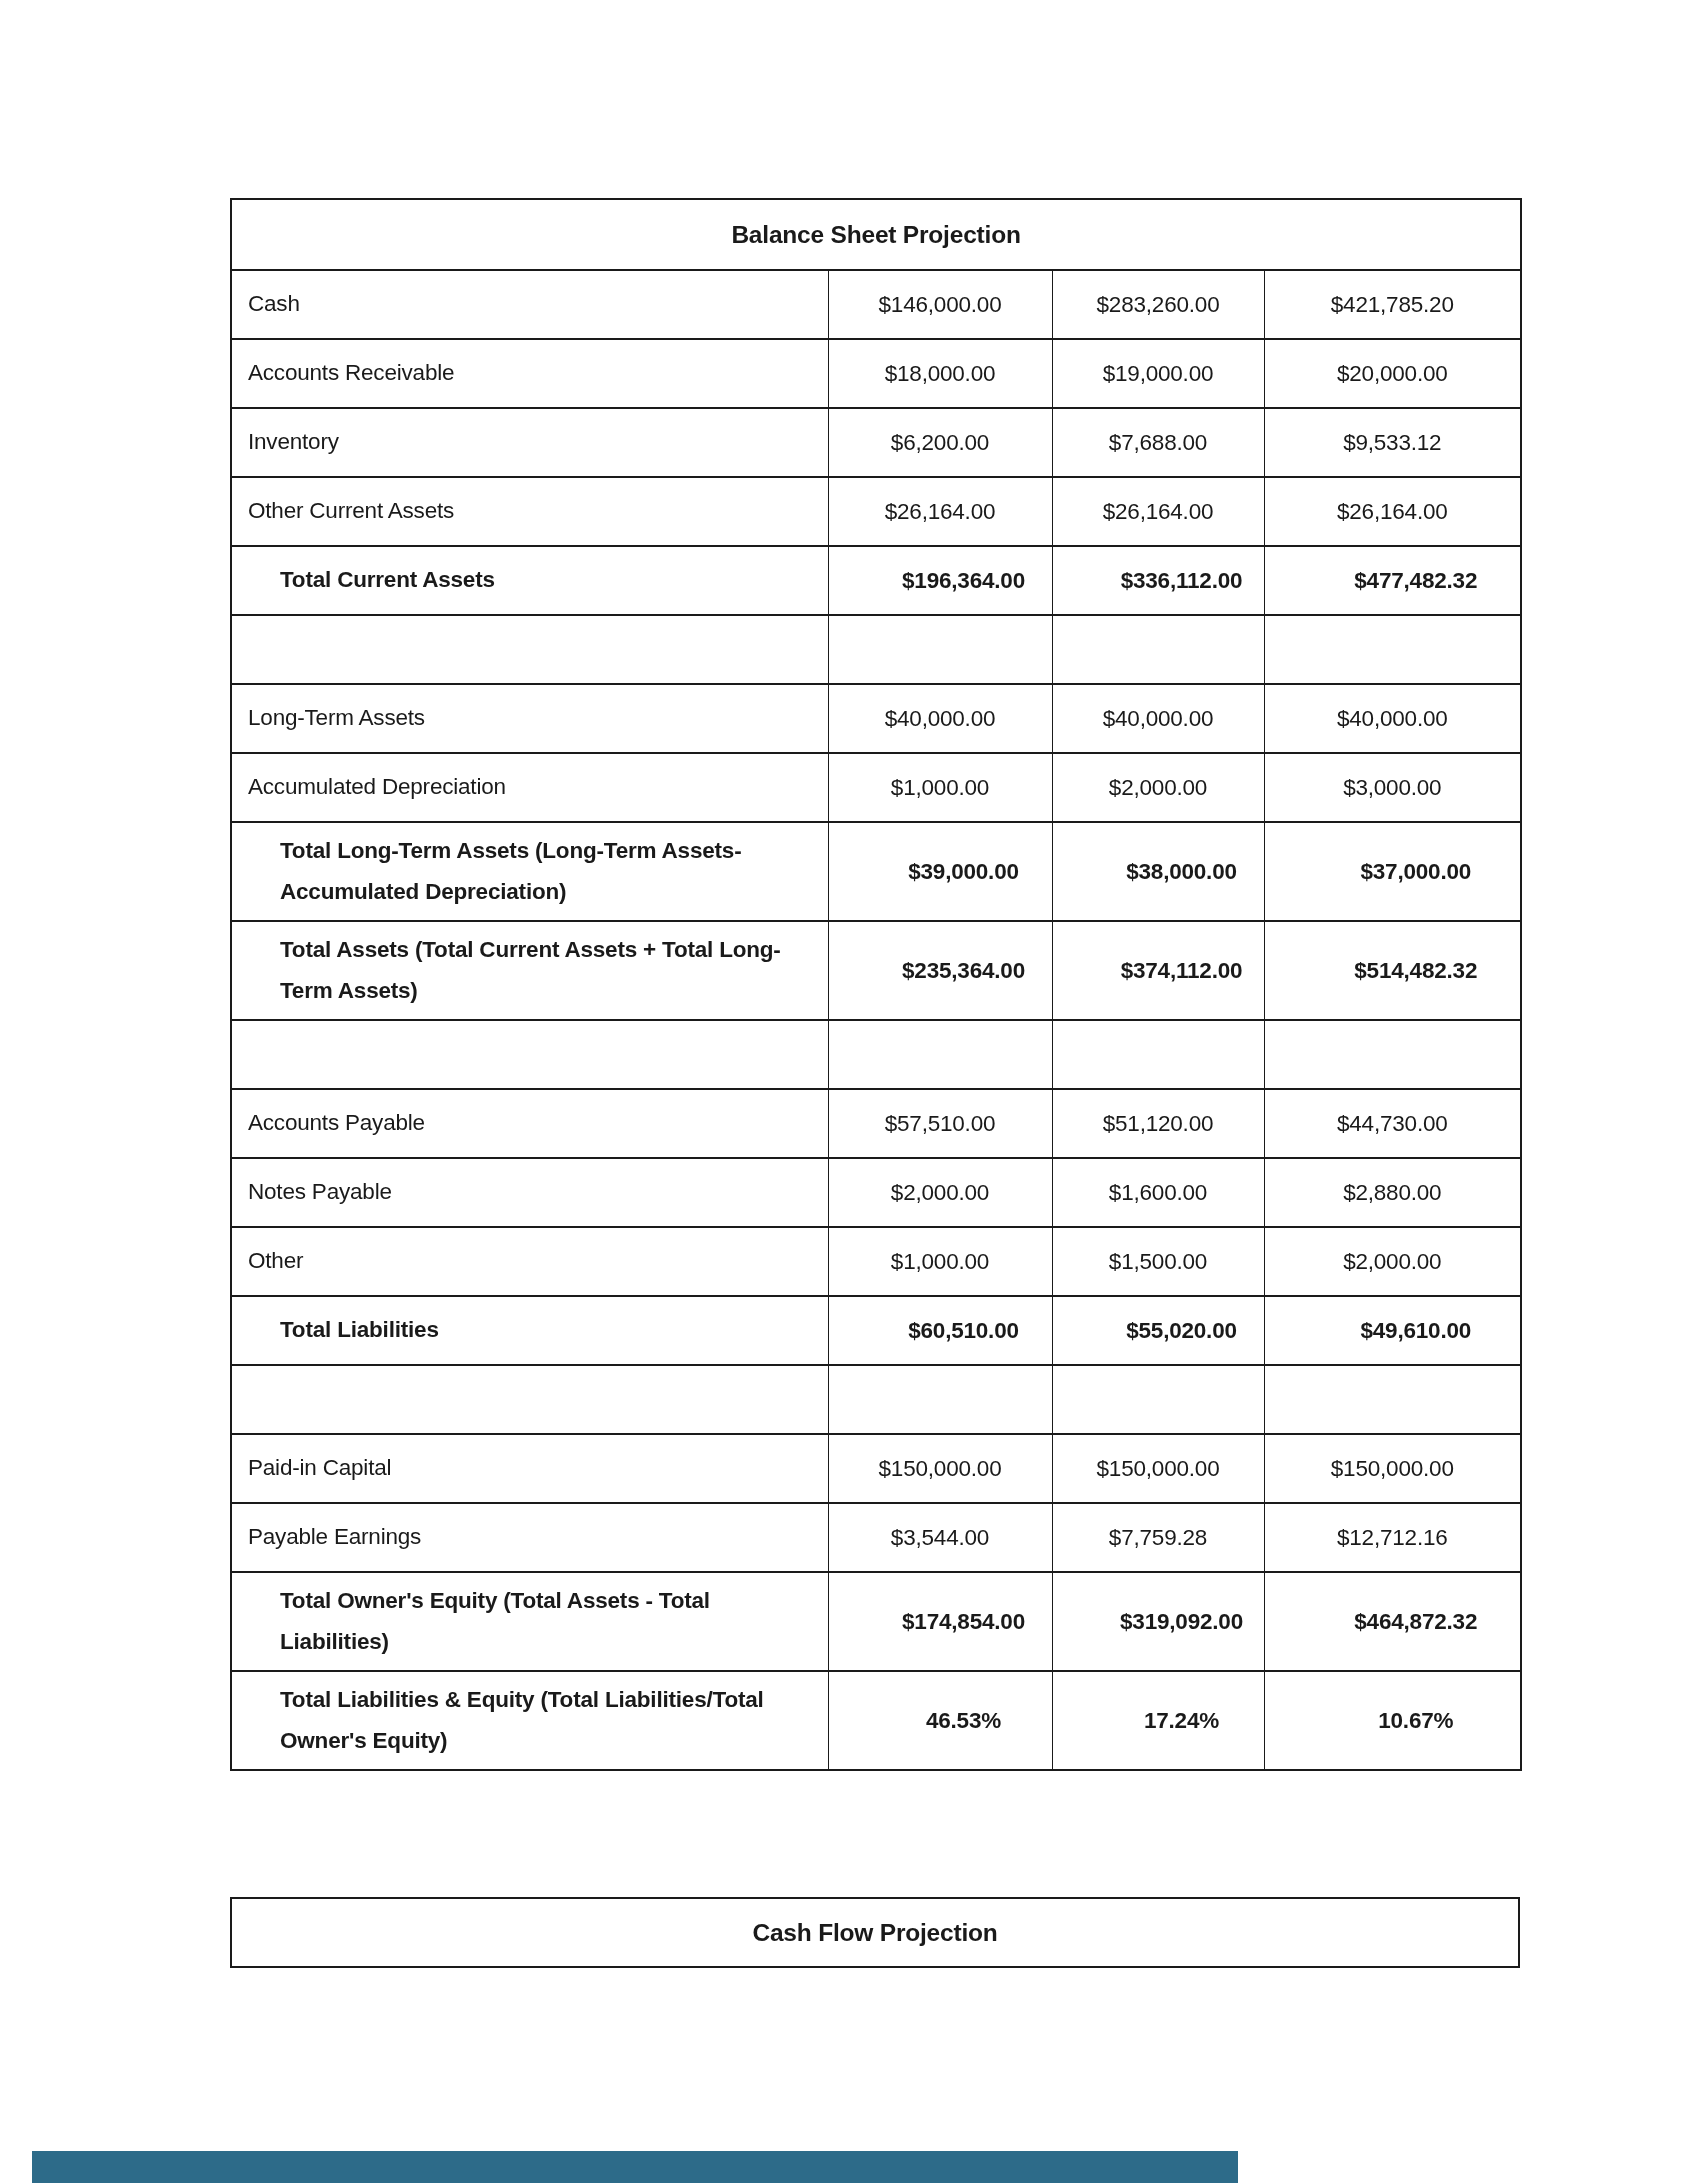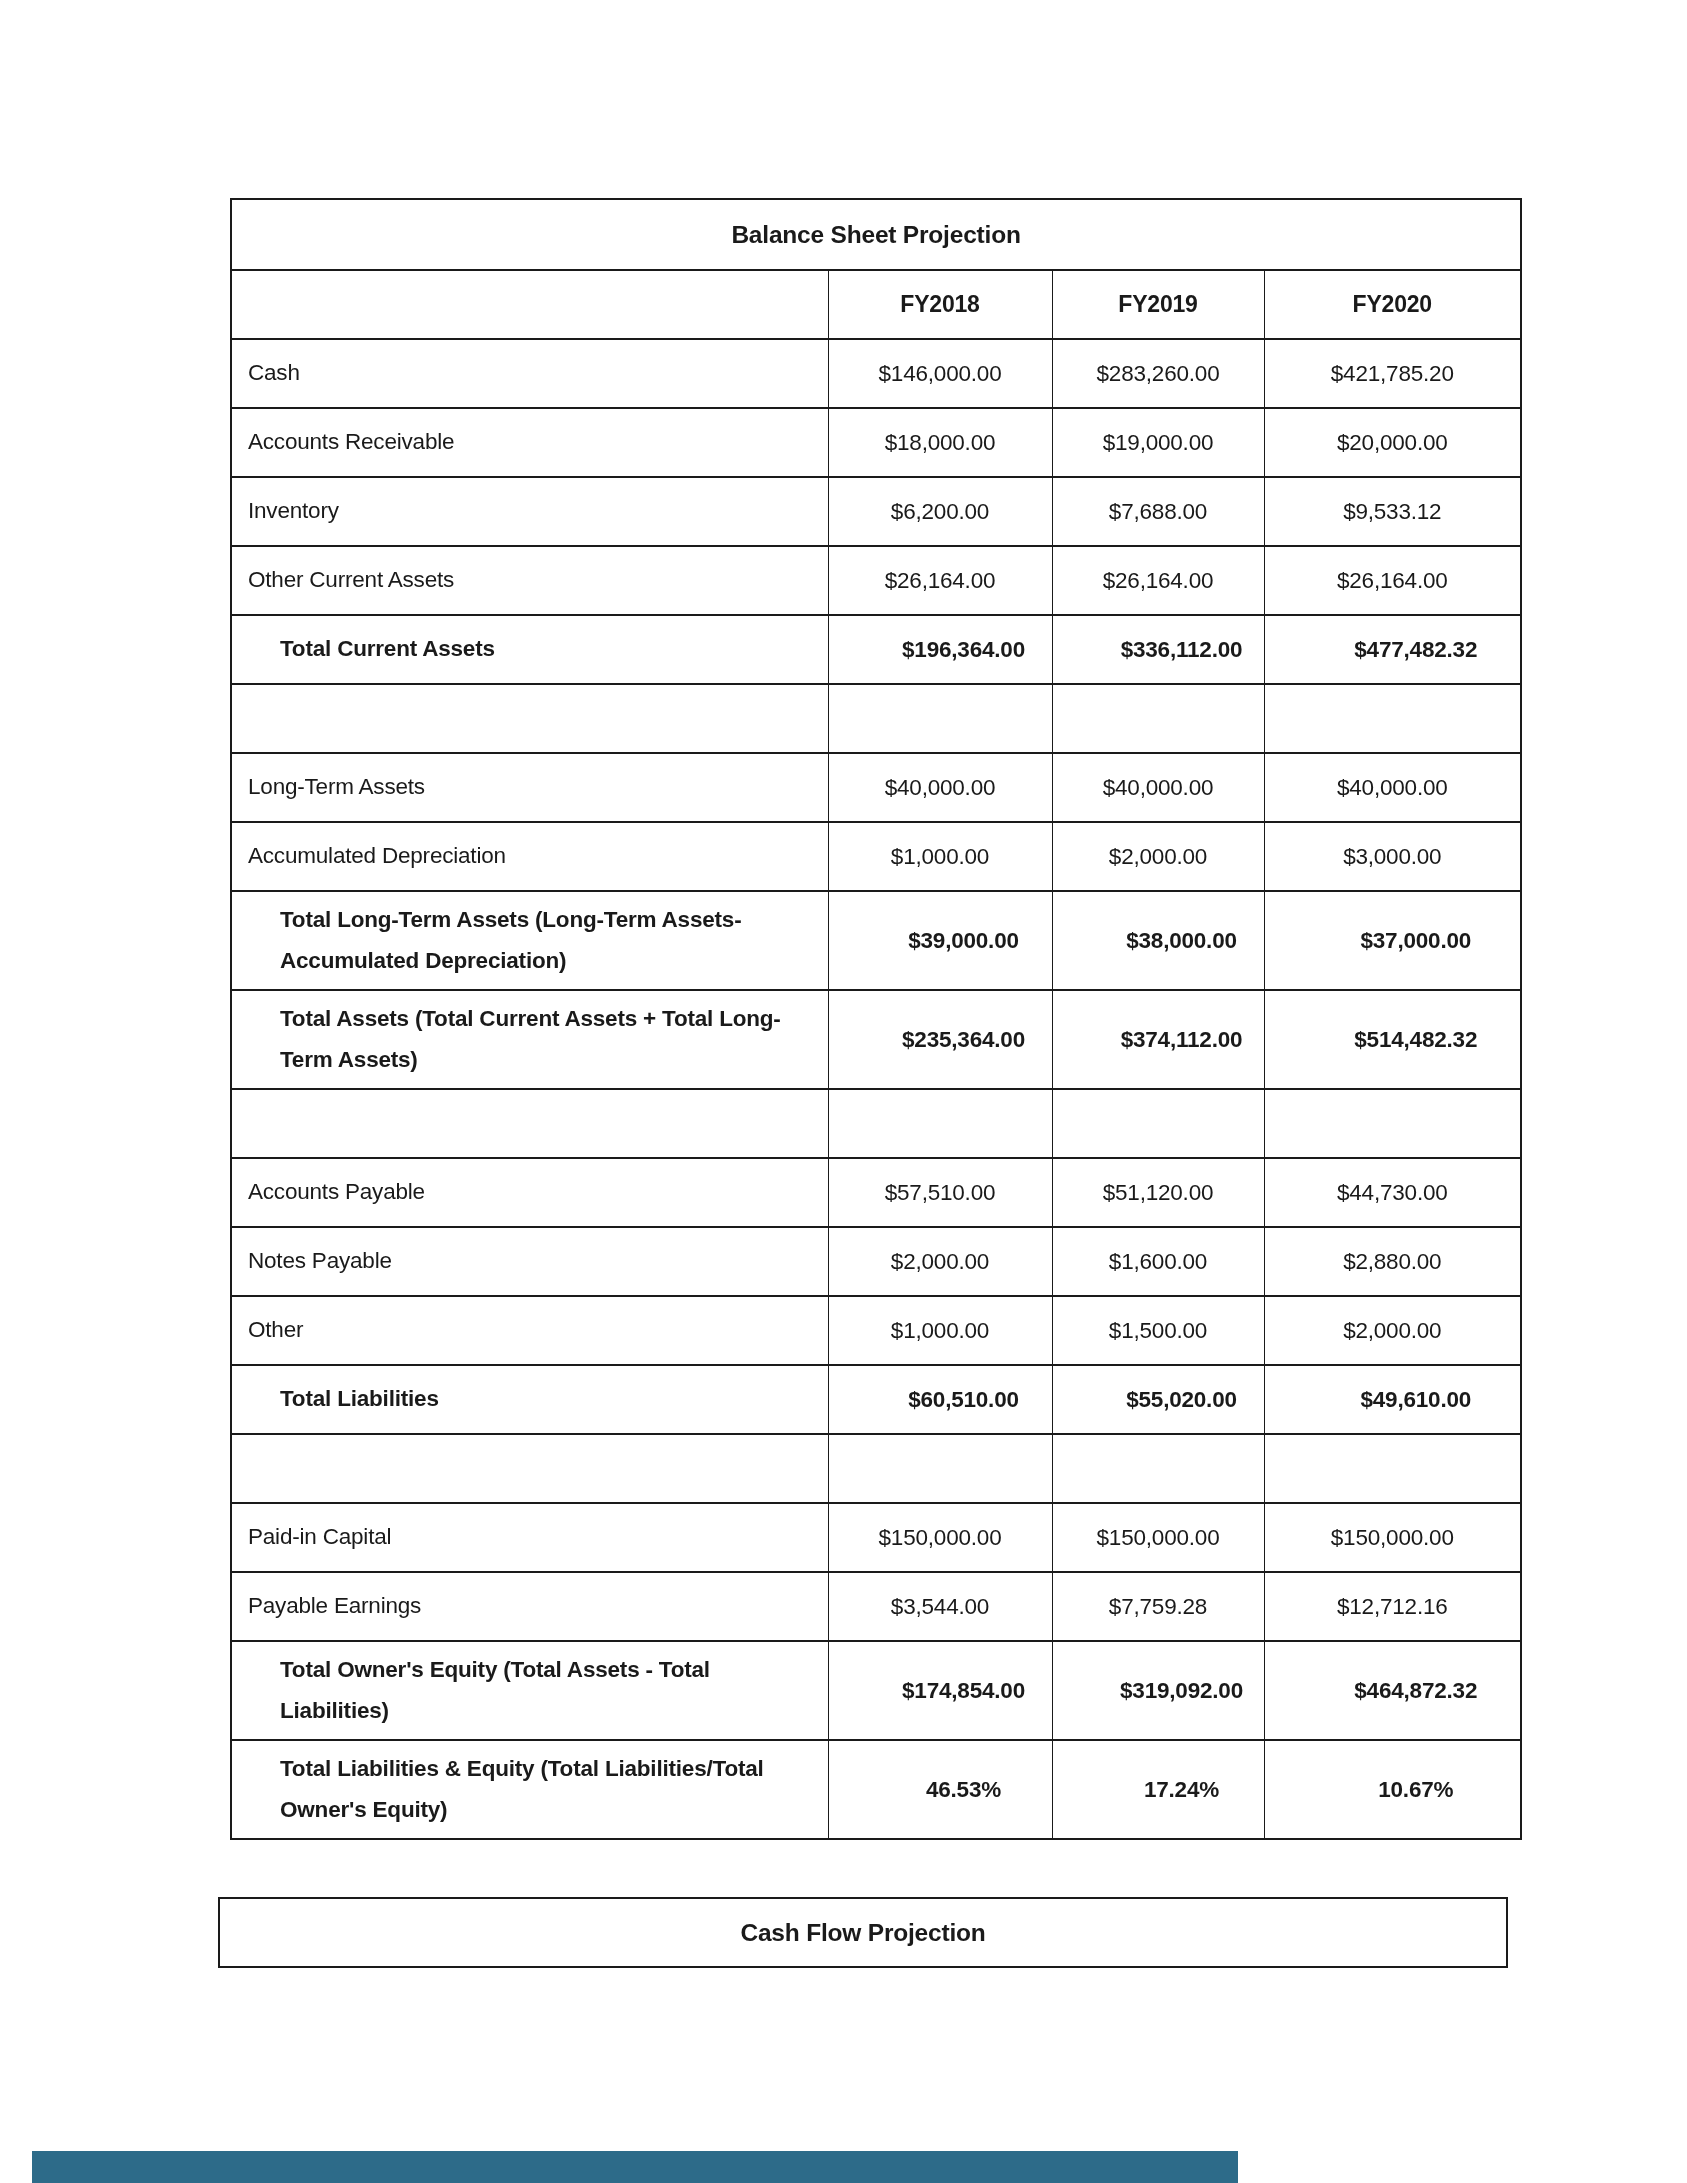--- a/index.html
+++ b/index.html
@@ -51,21 +51,21 @@
     text-align: left;
     padding-left: 16px;
     padding-right: 16px;
     line-height: 1.8;
   }
   .value-cell { text-align: center; }
 
   
   .cf-box {
     position: absolute;
-    left: 186px;
+    left: 198px;
     top: 1897px;
     width: 1290px;
     height: 71px;
     border: 2px solid #1a1a1a;
     box-sizing: border-box;
     display: flex;
     align-items: center;
     justify-content: center;
   }
   .cf-title {
@@ -91,26 +91,20 @@
     <colgroup>
       <col style="width:597px">
       <col style="width:224px">
       <col style="width:212px">
       <col style="width:257px">
     </colgroup>
     <tbody id="bs-tbody">
         <tr>
           <td colspan="4" class="title-cell">Balance Sheet Projection</td>
         </tr>
-        <tr class="header-row">
-          <td></td>
-          <td>FY2018</td>
-          <td>FY2019</td>
-          <td>FY2020</td>
-        </tr>
         <tr class="data-row">
           <td class="label-cell">Cash</td>
           <td class="value-cell">$146,000.00</td>
           <td class="value-cell">$283,260.00</td>
           <td class="value-cell">$421,785.20</td>
         </tr>
         <tr class="data-row">
           <td class="label-cell">Accounts Receivable</td>
           <td class="value-cell">$18,000.00</td>
           <td class="value-cell">$19,000.00</td>

